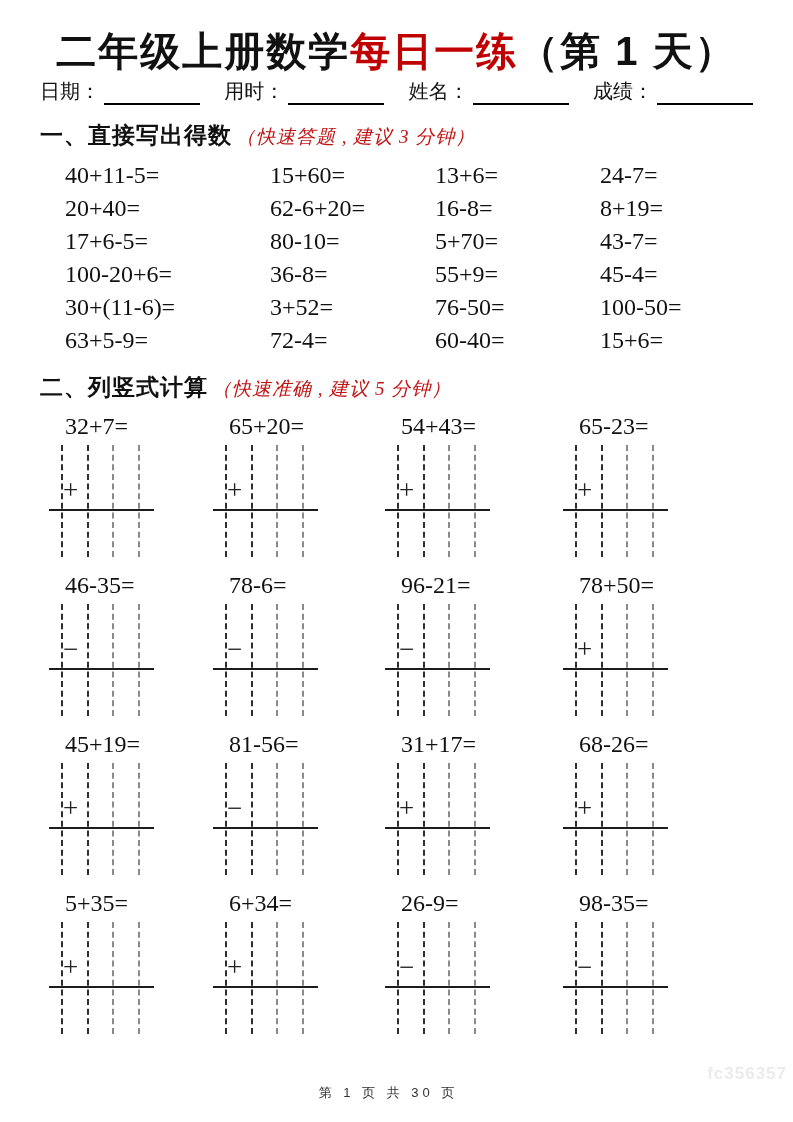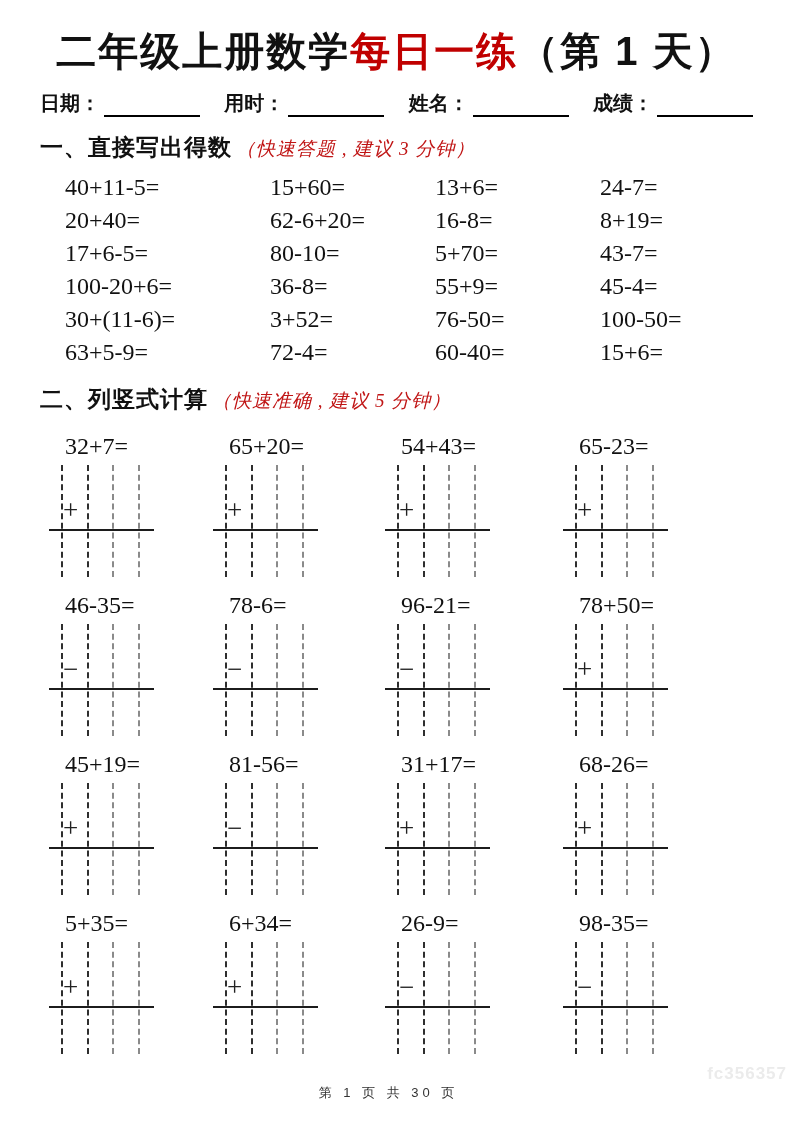--- a/index.html
+++ b/index.html
@@ -20,26 +20,25 @@
     font-weight: 700;
     letter-spacing: 2px;
     line-height: 1.35;
     font-family: "Liberation Sans", sans-serif;
     white-space: nowrap;
   }
   .title .red { color: #c00000; }
 
   
   .fields {
-    margin-top: 12px;
     display: flex;
     justify-content: space-between;
     align-items: center;
     font-size: 20px;
-    font-weight: 700;
+    font-weight: 400;
     font-family: "Liberation Sans", sans-serif;
   }
   .field { display: flex; align-items: flex-end; }
   .blank {
     display: inline-block;
     width: 96px; height: 22px;
     border-bottom: 2px solid #000;
     margin-left: 4px;
   }
 
@@ -69,21 +68,21 @@
     margin-top: 8px;
     margin-left: 25px;
     display: grid;
     grid-template-columns: 205px 165px 165px 1fr;
     font-size: 24px;
   }
   .quick-grid .qcell { line-height: 33px; white-space: nowrap; }
 
   
   .vert-grid {
-    margin-top: 16px;
+    margin-top: 8px;
     margin-left: 9px;
     display: grid;
     grid-template-columns: 164px 172px 178px 1fr;
   }
   .vcell { margin-bottom: 13px; }
   .vcell .prob {
     font-size: 24px;
     line-height: 30px;
     padding-left: 16px;
     white-space: nowrap;

